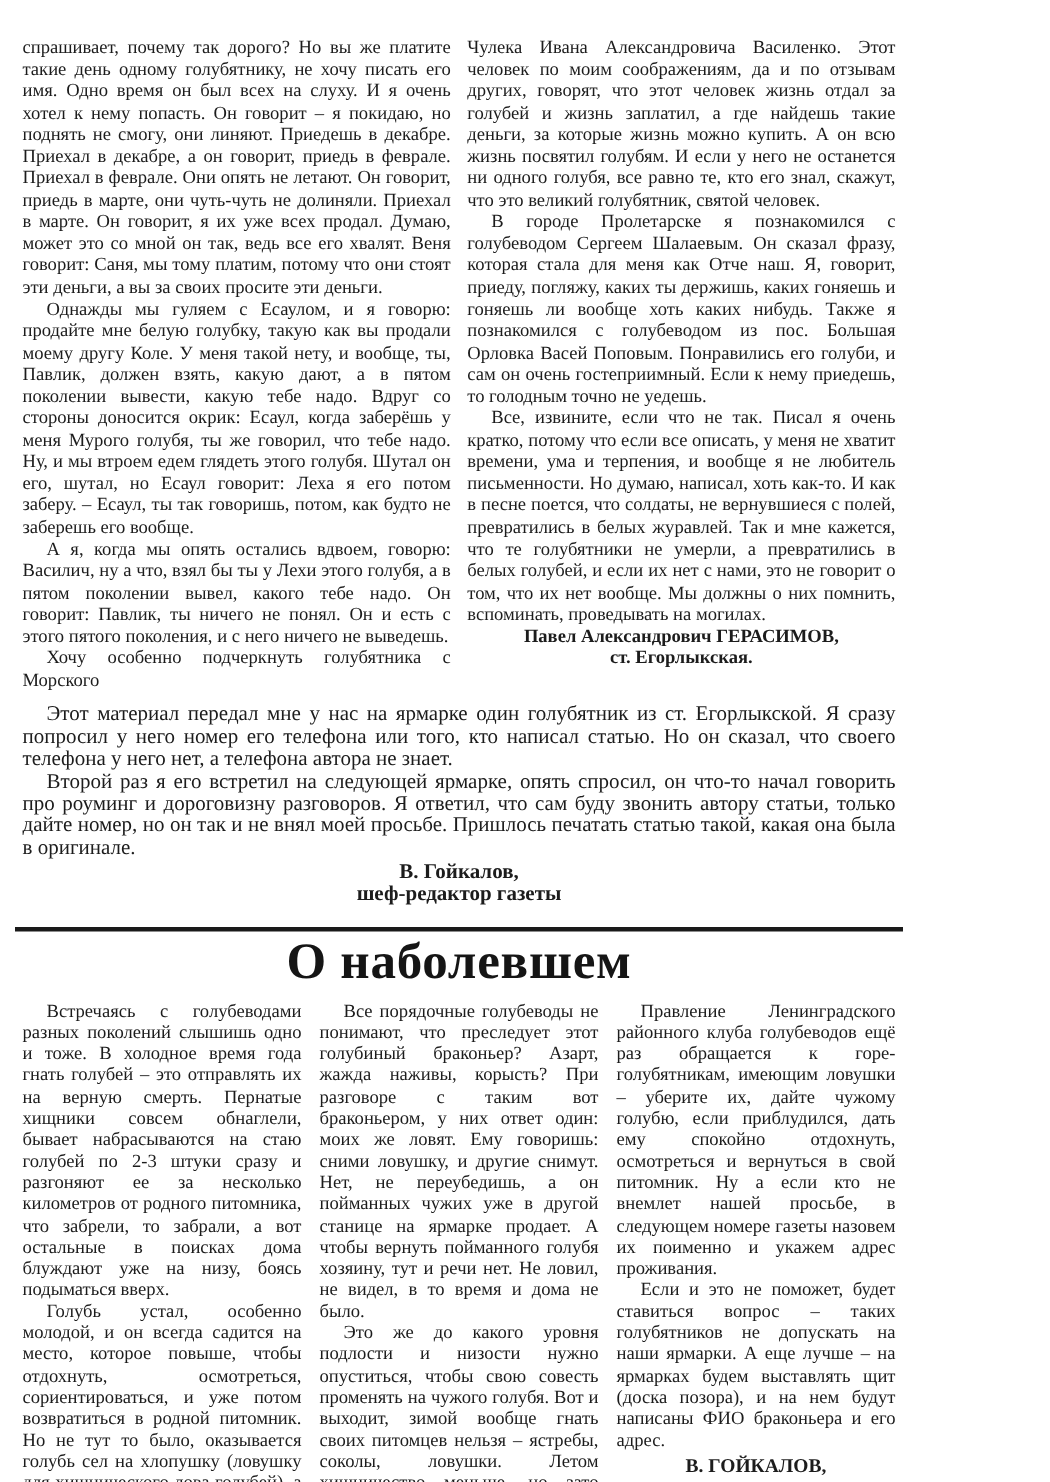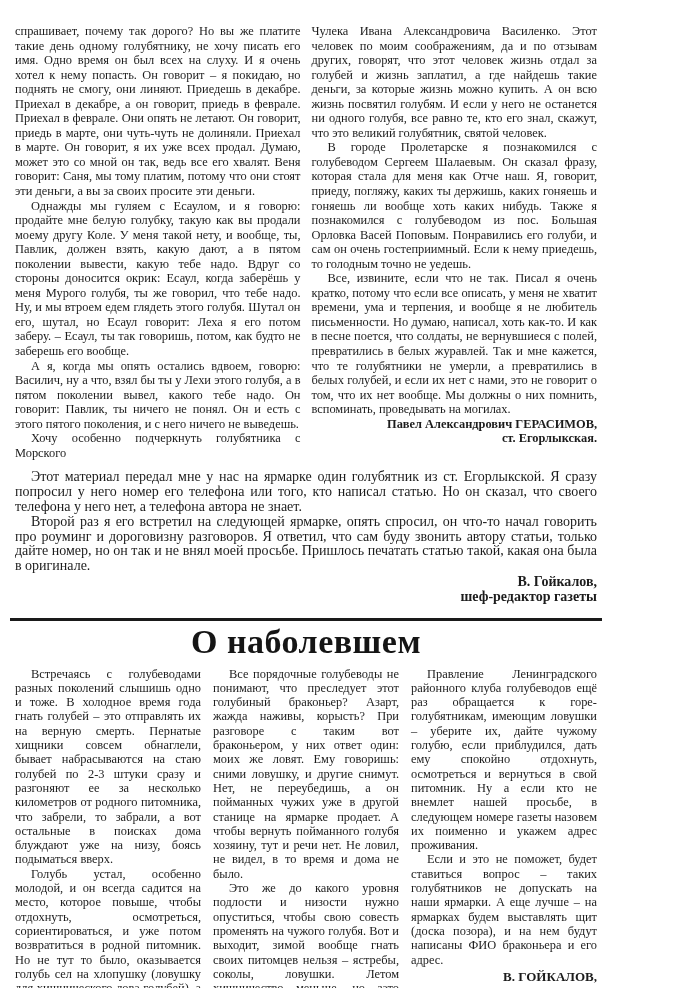--- a/index.html
+++ b/index.html
@@ -34,21 +34,21 @@
   }
   p.par {
     margin: 0;
     text-indent: 16px;
   }
   p.par.noindent { text-indent: 0; }
   .sig {
     text-align: right;
     font-weight: bold;
   }
-  .sig .sig-line { display: block; }
+  .sig .sig-line { display: block; text-align: center; }
   
   .note {
     margin-top: 10px;
     font-size: 14px;
     line-height: 14.8px;
     text-align: justify;
   }
   .note .sig { margin-top: 1px; }
   
   .rule {

